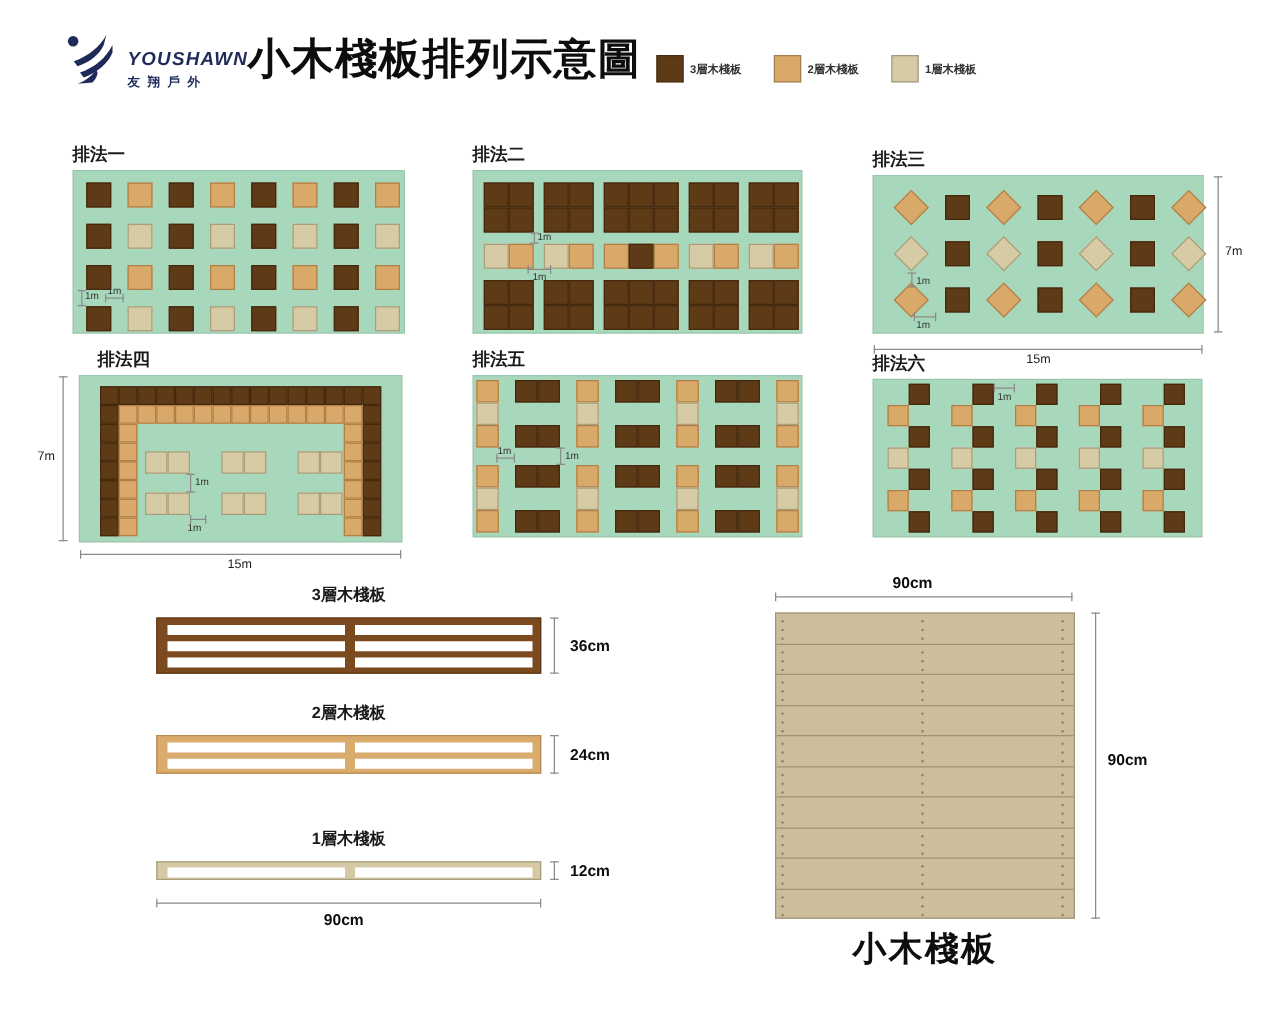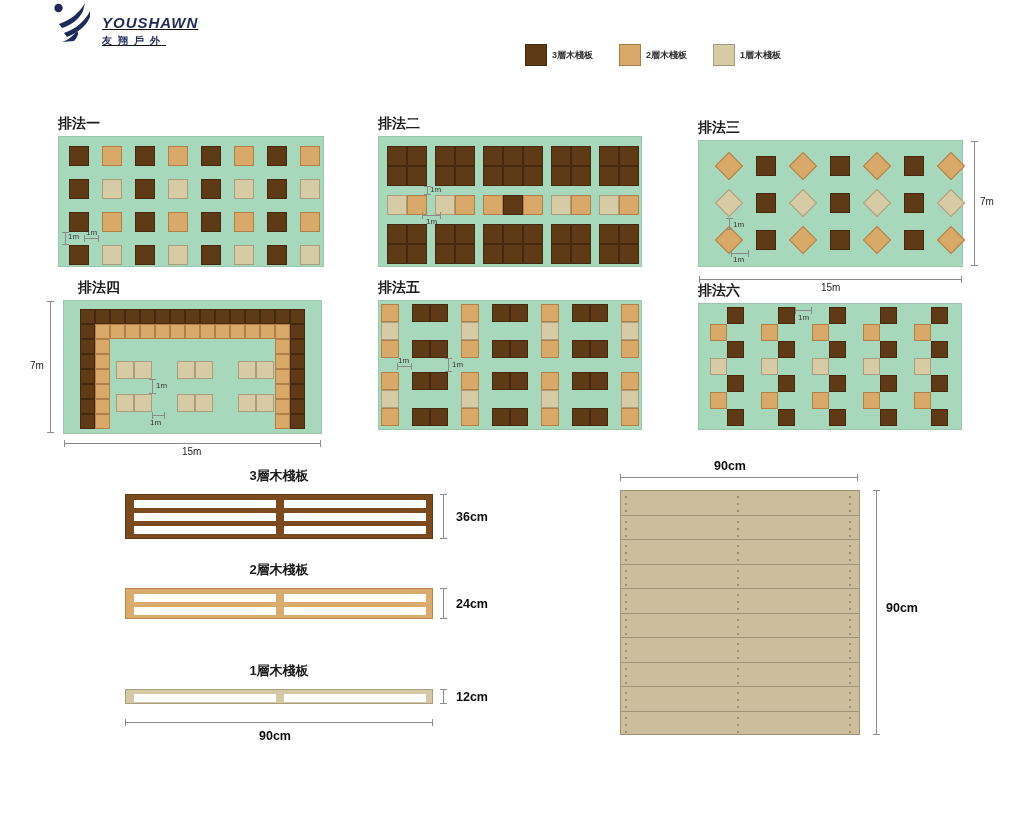--- a/index.html
+++ b/index.html
@@ -1,19 +1,19 @@
 <!DOCTYPE html>
 <html style="--green: #a8d8bb; --c3: #5e3a16; --c3b: #45280e; --c2: #d9a96a; --c2b: #b08048; --c1: #d7cba6; --c1b: #a89e7c; --navy: #1e2a5a; --red: #e81c2c;"><head>
 <meta charset="utf-8">
 <style>
   html,body{margin:0;padding:0;background:#fff;}
   #stage{position:relative;width:1024px;height:821px;background:#fff;overflow:hidden;
          font-family:"Liberation Sans","DejaVu Sans",sans-serif;color:#111;}
   
-  .logo{position:absolute;left:52px;top:1px;display:flex;align-items:center;text-decoration:underline;}
+  .logo{position:absolute;left:52px;top:26px;display:flex;align-items:center;}
   .logo-text{margin-left:4px;margin-top:13px;}
   .brand{font-size:15px;font-weight:800;font-style:italic;color:var(--navy);letter-spacing:1px;}
   .brand-sub{font-size:10px;font-weight:bold;color:var(--navy);letter-spacing:6px;margin-top:3px;}
   .title{position:absolute;left:198px;top:24px;font-size:34px;font-weight:900;color:#0d0d0d;letter-spacing:1px;white-space:nowrap;}
   .legend{position:absolute;left:525px;top:44px;display:flex;gap:26px;}
   .legend-item{display:flex;align-items:center;}
   .legend-swatch{width:20px;height:20px;display:inline-block;border:1px solid rgba(0,0,0,.25);}
   .legend-label{font-size:9px;color:#333;margin-left:5px;font-weight:bold;}
   .note{position:absolute;left:746px;top:47px;font-size:13.5px;font-weight:bold;color:var(--red);white-space:nowrap;}
   
@@ -56,20 +56,21 @@
       <path d="M33 1 C28 10 19 18 7 22 L10 26 C20 23 28 16 31 9 Z" fill="#1e2a5a"></path>
       <path d="M38 9 C33 19 24 27 12 31 L15 35 C26 31 35 23 38 15 Z" fill="#1e2a5a"></path>
       <path d="M25 29 C21 34 16 38 10 40 L22 39 C25 36 26 33 26 31 Z" fill="#1e2a5a"></path>
     </svg>
     <div class="logo-text">
       <div class="brand">YOUSHAWN</div>
       <div class="brand-sub">友翔戶外</div>
     </div>
   </div>
 
+  <div class="title">小木棧板排列示意圖</div>
 
   <div class="legend">
     <div class="legend-item">
       <span class="legend-swatch" style="background: rgb(94, 58, 22);"></span>
       <span class="legend-label">3層木棧板</span>
     </div>
     <div class="legend-item">
       <span class="legend-swatch" style="background: rgb(217, 169, 106);"></span>
       <span class="legend-label">2層木棧板</span>
     </div>
@@ -511,20 +512,21 @@
         <div class="dot" style="left: 4px; top: 12px; background: rgb(143, 130, 99);"></div>
         <div class="dot" style="left: 4px; top: 19px; background: rgb(143, 130, 99);"></div>
         <div class="dot" style="left: 116px; top: 5px; background: rgb(143, 130, 99);"></div>
         <div class="dot" style="left: 116px; top: 12px; background: rgb(143, 130, 99);"></div>
         <div class="dot" style="left: 116px; top: 19px; background: rgb(143, 130, 99);"></div>
         <div class="dot" style="left: 228px; top: 5px; background: rgb(143, 130, 99);"></div>
         <div class="dot" style="left: 228px; top: 12px; background: rgb(143, 130, 99);"></div>
         <div class="dot" style="left: 228px; top: 19px; background: rgb(143, 130, 99);"></div>
       </div>
     </div>
+    <div class="tv-caption" style="left: 620px; top: 741px; width: 240px;">小木棧板</div>
     <div class="dim dim-v" style="left: 443px; top: 494px; height: 45px;"></div>
     <div class="dim-label big" style="left: 456px; top: 510px;">36cm</div>
     <div class="dim dim-v" style="left: 443px; top: 588px; height: 31px;"></div>
     <div class="dim-label big" style="left: 456px; top: 597px;">24cm</div>
     <div class="dim dim-v" style="left: 443px; top: 689px; height: 15px;"></div>
     <div class="dim-label big" style="left: 456px; top: 690px;">12cm</div>
     <div class="dim dim-h" style="left: 125px; top: 722px; width: 308px;"></div>
     <div class="dim-label big" style="left: 259px; top: 729px;">90cm</div>
     <div class="dim dim-h" style="left: 620px; top: 477px; width: 238px;"></div>
     <div class="dim-label big" style="left: 714px; top: 459px;">90cm</div>

